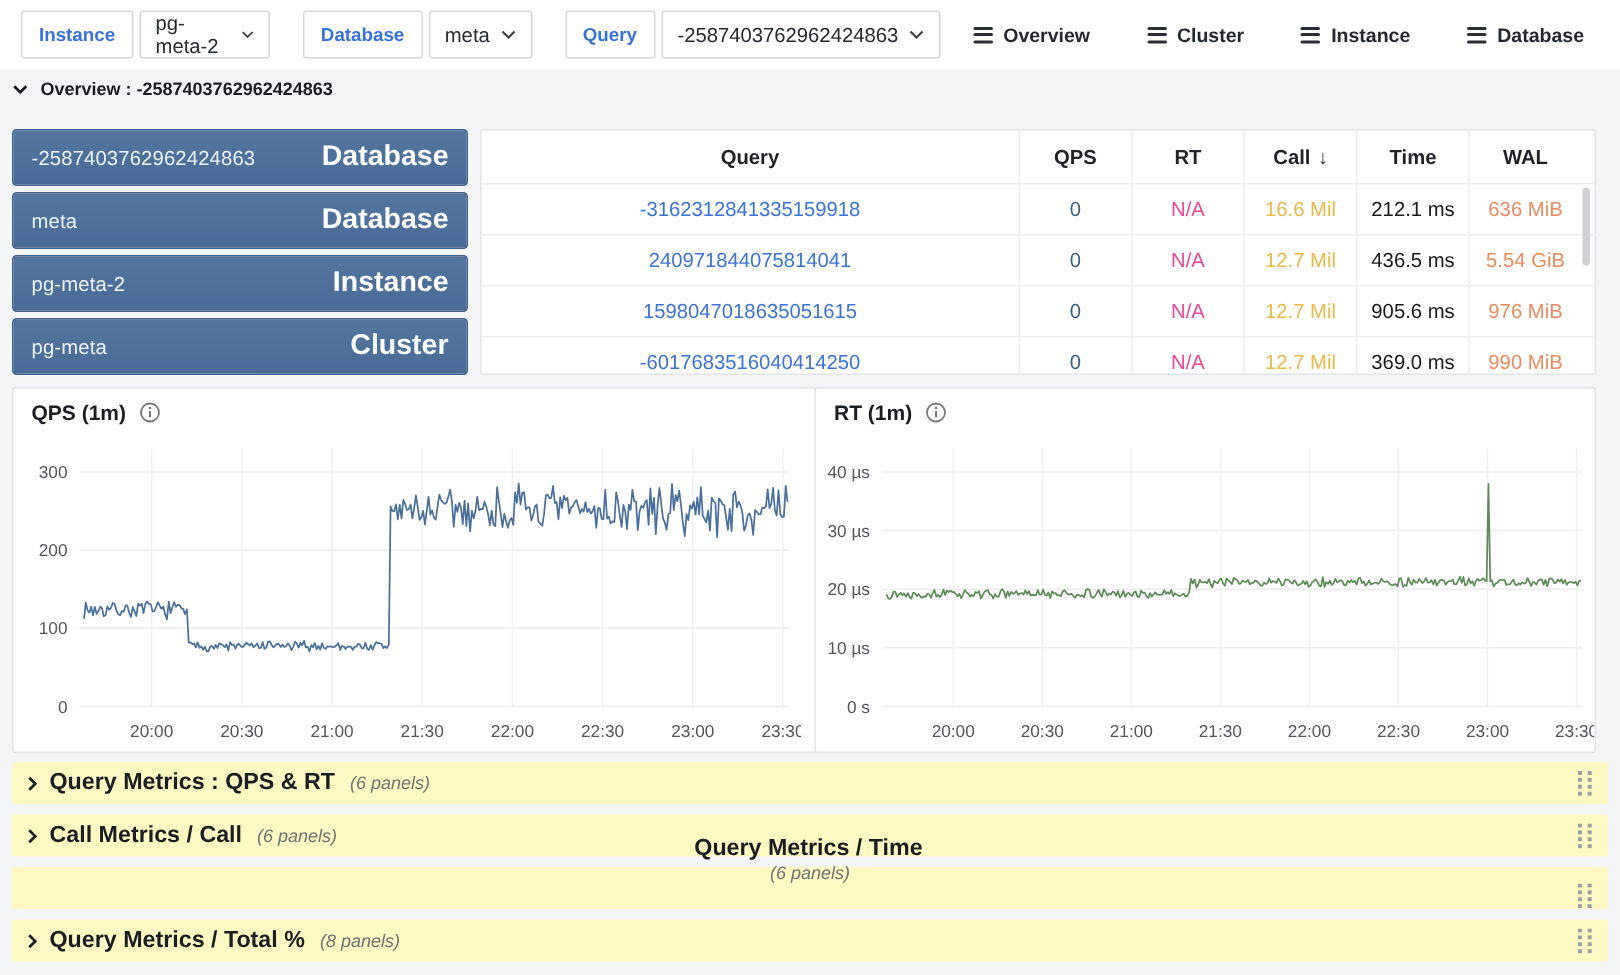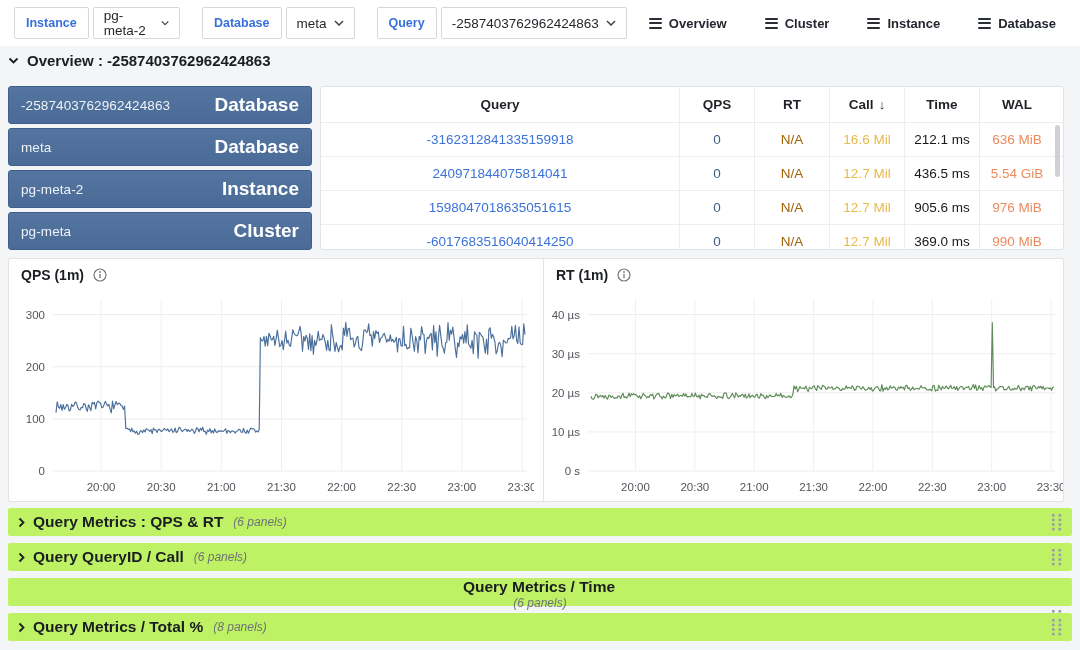--- a/index.html
+++ b/index.html
@@ -14,21 +14,21 @@
     border-radius:2px;color:#3871dc;font-size:12.5px;font-weight:600;background:#fff;margin-right:4px;}
   .fselect{display:inline-flex;align-items:center;gap:7px;height:30px;padding:0 10px;border:1px solid #d5d7d9;
     border-radius:2px;background:#fff;font-size:13.5px;font-weight:500;color:#24292e;cursor:pointer;}
   .navlinks{margin-left:auto;display:flex;align-items:center;gap:38px;margin-right:10px;}
   .navlink{display:inline-flex;align-items:center;gap:7px;font-size:13px;font-weight:600;color:#23272e;cursor:pointer;}
   .hamburger{display:inline-flex;flex-direction:column;gap:2.5px;}
   .hamburger i{display:block;width:13px;height:2px;background:#2a2e34;border-radius:1px;}
 
   
   .section-header{position:absolute;left:8px;top:52px;display:flex;align-items:center;gap:8px;
-    font-size:15px;font-weight:700;color:#1a1d21;cursor:pointer;}
+    font-size:12px;font-weight:700;color:#1a1d21;cursor:pointer;}
 
   
   .panel{position:absolute;background:#fff;border:1px solid #e3e4e6;border-radius:2px;box-sizing:border-box;overflow:hidden;}
   .ptitle{position:absolute;left:0;top:0;right:0;height:32px;display:flex;align-items:center;gap:9px;
     padding-left:12px;font-size:14px;font-weight:700;color:#1a1d21;}
   .plot{position:absolute;left:0;top:32px;right:0;bottom:0;}
 
   
   .stats{position:absolute;left:8px;top:86px;width:304px;height:164px;display:flex;flex-direction:column;gap:4px;}
   .stat{flex:1;border-radius:3px;border:1px solid #3f5f8c;box-sizing:border-box;
@@ -40,30 +40,30 @@
   
   .tablewrap{left:320px;top:86px;width:744px;height:164px;}
   .trow{display:flex;align-items:stretch;height:33px;border-top:1px solid #ededee;}
   .trow.head{height:35px;border-top:none;font-weight:700;}
   .tc{display:flex;align-items:center;justify-content:center;font-size:13.5px;box-sizing:border-box;}
   .col-q{flex:1;}
   .col-n{width:75px;border-left:1px solid #eeeeef;}
   .lastpad{width:9px;}
   .qlink{color:#3b73d9;font-weight:500;cursor:pointer;}
   .c-qps{color:#3a5f85;}
-  .c-na{color:#a16207;}
+  .c-na{color:#ec4899;}
   .c-call{color:#e9b949;}
   .c-time{color:#17181a;}
   .c-wal{color:#ec8a5e;}
   .sorticon{margin-left:5px;font-size:13px;font-weight:400;}
   .vscroll{position:absolute;right:3px;top:38px;width:5px;height:52px;border-radius:3px;background:#cfd1d4;}
 
   
-  .crow{position:absolute;left:8px;width:1064px;height:28px;background:#bef264;border-radius:2px;
-    display:flex;align-items:center;padding:0 10px;box-sizing:border-box;cursor:pointer;}
+  .crow{position:absolute;left:8px;width:1064px;height:28px;background:#fef9c3;border-radius:2px;
+    display:flex;align-items:center;padding:0 10px;box-sizing:border-box;cursor:pointer;justify-content:flex-end;}
   .crow .ctitle{font-size:15.5px;font-weight:700;color:#1a1d21;margin:0 10px 0 8px;}
   .crow .ccount{font-size:12px;font-style:italic;color:#6e7277;}
   .drag{margin-left:auto;display:inline-flex;cursor:grab;}
 
   svg text{font-family:"Liberation Sans",sans-serif;}
 </style>
 </head>
 <body>
 
 <div class="app">
@@ -320,21 +320,21 @@
             <rect x="6.5" y="13.8" width="2.6" height="2.6"></rect>
           </g>
         </svg>
     </span>
   </div>
 
   <div class="crow" style="top:543px;">
     <svg width="7" height="11" viewBox="0 0 7 11">
         <polyline points="1.5,1.5 5.5,5.5 1.5,9.5" fill="none" stroke="#1a1d21" stroke-width="1.8"></polyline>
       </svg>
-    <span class="ctitle">Query QueryID / Call</span>
+    <span class="ctitle">Call Metrics / Call</span>
     <span class="ccount">(6 panels)</span>
     <span class="drag">
       <svg width="10" height="17" viewBox="0 0 10 17">
           <g fill="#9b9ea3">
             <rect x="0" y="0" width="2.6" height="2.6"></rect>
             <rect x="6.5" y="0" width="2.6" height="2.6"></rect>
             <rect x="0" y="4.6" width="2.6" height="2.6"></rect>
             <rect x="6.5" y="4.6" width="2.6" height="2.6"></rect>
             <rect x="0" y="9.2" width="2.6" height="2.6"></rect>
             <rect x="6.5" y="9.2" width="2.6" height="2.6"></rect>

